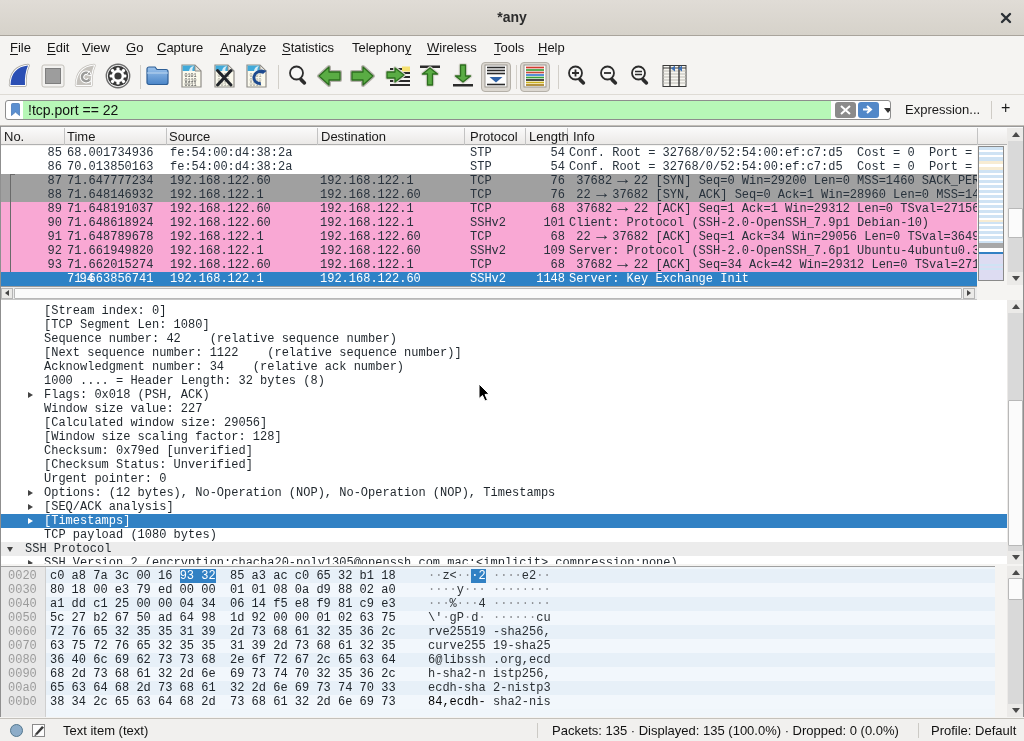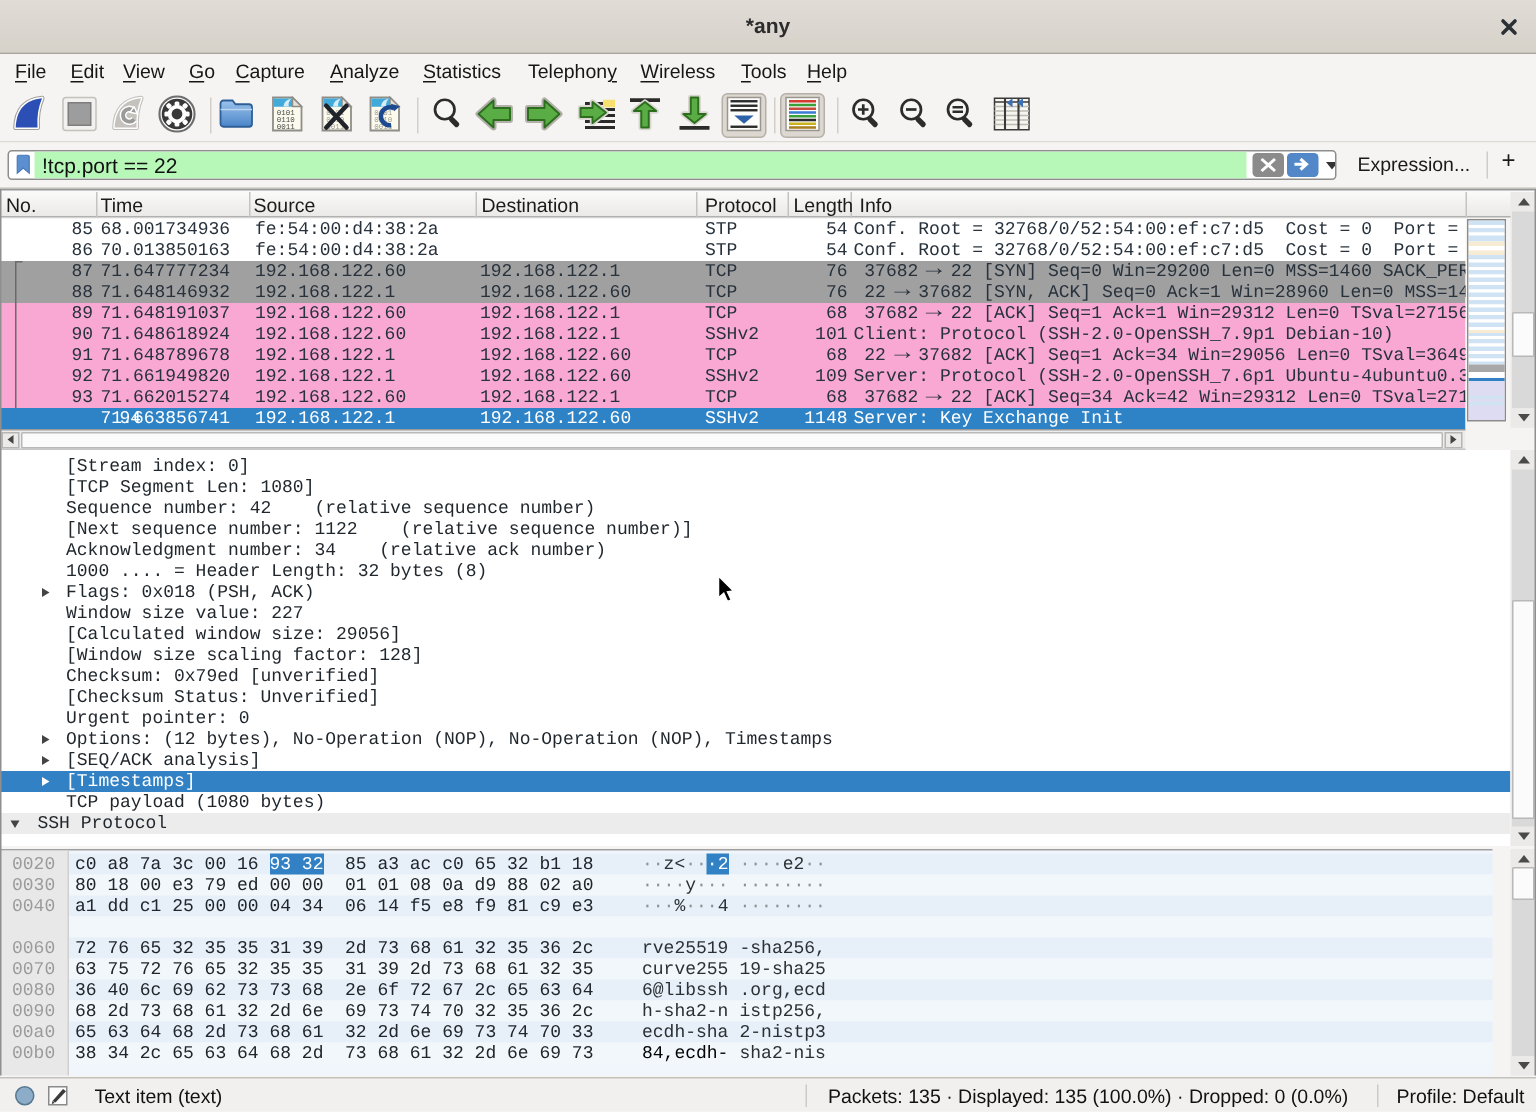--- a/index.html
+++ b/index.html
@@ -497,20 +497,24 @@
 <div class="arr" style="left:28px;top:3.5px;border-top:3.5px solid transparent;border-bottom:3.5px solid transparent;border-left:5px solid #fff;"></div>
 <span style="position:absolute;top:0;left:44px">[Timestamps]</span>
 </div>
 <div class="drow abs" style="top:228px;">
 <span style="position:absolute;top:0;left:44px">TCP payload (1080 bytes)</span>
 </div>
 <div class="drow abs" style="top:242px;background:#ececec;">
 <div class="arr" style="left:7px;top:5px;border-left:3.5px solid transparent;border-right:3.5px solid transparent;border-top:5px solid #444;"></div>
 <span style="position:absolute;top:0;left:25px">SSH Protocol</span>
 </div>
+<div class="drow abs" style="top:256px;">
+<div class="arr" style="left:28px;top:3.5px;border-top:3.5px solid transparent;border-bottom:3.5px solid transparent;border-left:5px solid #444;"></div>
+<span style="position:absolute;top:0;left:44px">SSH Version 2 (encryption:chacha20-poly1305@openssh.com mac:&lt;implicit&gt; compression:none)</span>
+</div>
 </div>
 <div class="abs" style="top:300px;left:1007px;width:17px;height:264px;background:#eceae8;">
 <div class="abs sbbtn" style="left:1px;top:0;width:15px;height:13px;"></div>
 <div class="arr" style="left:4.5px;top:4px;border-left:4px solid transparent;border-right:4px solid transparent;border-bottom:5px solid #4a4a4a;"></div>
 <div class="abs sbbtn" style="left:1px;top:251px;width:15px;height:13px;"></div>
 <div class="arr" style="left:4.5px;top:255px;border-left:4px solid transparent;border-right:4px solid transparent;border-top:5px solid #4a4a4a;"></div>
 <div class="abs sbtrack" style="left:1px;top:13px;width:15px;height:238px;"></div>
 <div class="abs sbthumb" style="left:1px;top:100px;width:15px;height:146px;"></div>
 </div>
 <div id="hexpane" class="abs mono">
@@ -539,20 +543,27 @@
 <span style="position:absolute;top:0;left:428px;color:#2b3034;"><i>····</i>y<i>···</i></span>
 <span style="position:absolute;top:0;left:493px;color:#2b3034;"><i>········</i></span>
 </div>
 <div class="hrow abs" style="top:30px">
 <span style="position:absolute;top:0;left:8px;color:#9b9b9b;">0040</span>
 <span style="position:absolute;top:0;left:50px;color:#20262b;">a1 dd c1 25 00 00 04 34</span>
 <span style="position:absolute;top:0;left:230px;color:#20262b;">06 14 f5 e8 f9 81 c9 e3</span>
 <span style="position:absolute;top:0;left:428px;color:#2b3034;"><i>···</i>%<i>···</i>4</span>
 <span style="position:absolute;top:0;left:493px;color:#2b3034;"><i>········</i></span>
 </div>
+<div class="hrow abs" style="top:44px">
+<span style="position:absolute;top:0;left:8px;color:#9b9b9b;">0050</span>
+<span style="position:absolute;top:0;left:50px;color:#20262b;">5c 27 b2 67 50 ad 64 98</span>
+<span style="position:absolute;top:0;left:230px;color:#20262b;">1d 92 00 00 01 02 63 75</span>
+<span style="position:absolute;top:0;left:428px;color:#2b3034;">\'<i>·</i>gP<i>·</i>d<i>·</i></span>
+<span style="position:absolute;top:0;left:493px;color:#2b3034;"><i>······</i>cu</span>
+</div>
 <div class="hrow abs" style="top:58px">
 <span style="position:absolute;top:0;left:8px;color:#9b9b9b;">0060</span>
 <span style="position:absolute;top:0;left:50px;color:#20262b;">72 76 65 32 35 35 31 39</span>
 <span style="position:absolute;top:0;left:230px;color:#20262b;">2d 73 68 61 32 35 36 2c</span>
 <span style="position:absolute;top:0;left:428px;color:#2b3034;">rve25519</span>
 <span style="position:absolute;top:0;left:493px;color:#2b3034;">-sha256,</span>
 </div>
 <div class="hrow abs" style="top:72px">
 <span style="position:absolute;top:0;left:8px;color:#9b9b9b;">0070</span>
 <span style="position:absolute;top:0;left:50px;color:#20262b;">63 75 72 76 65 32 35 35</span>

